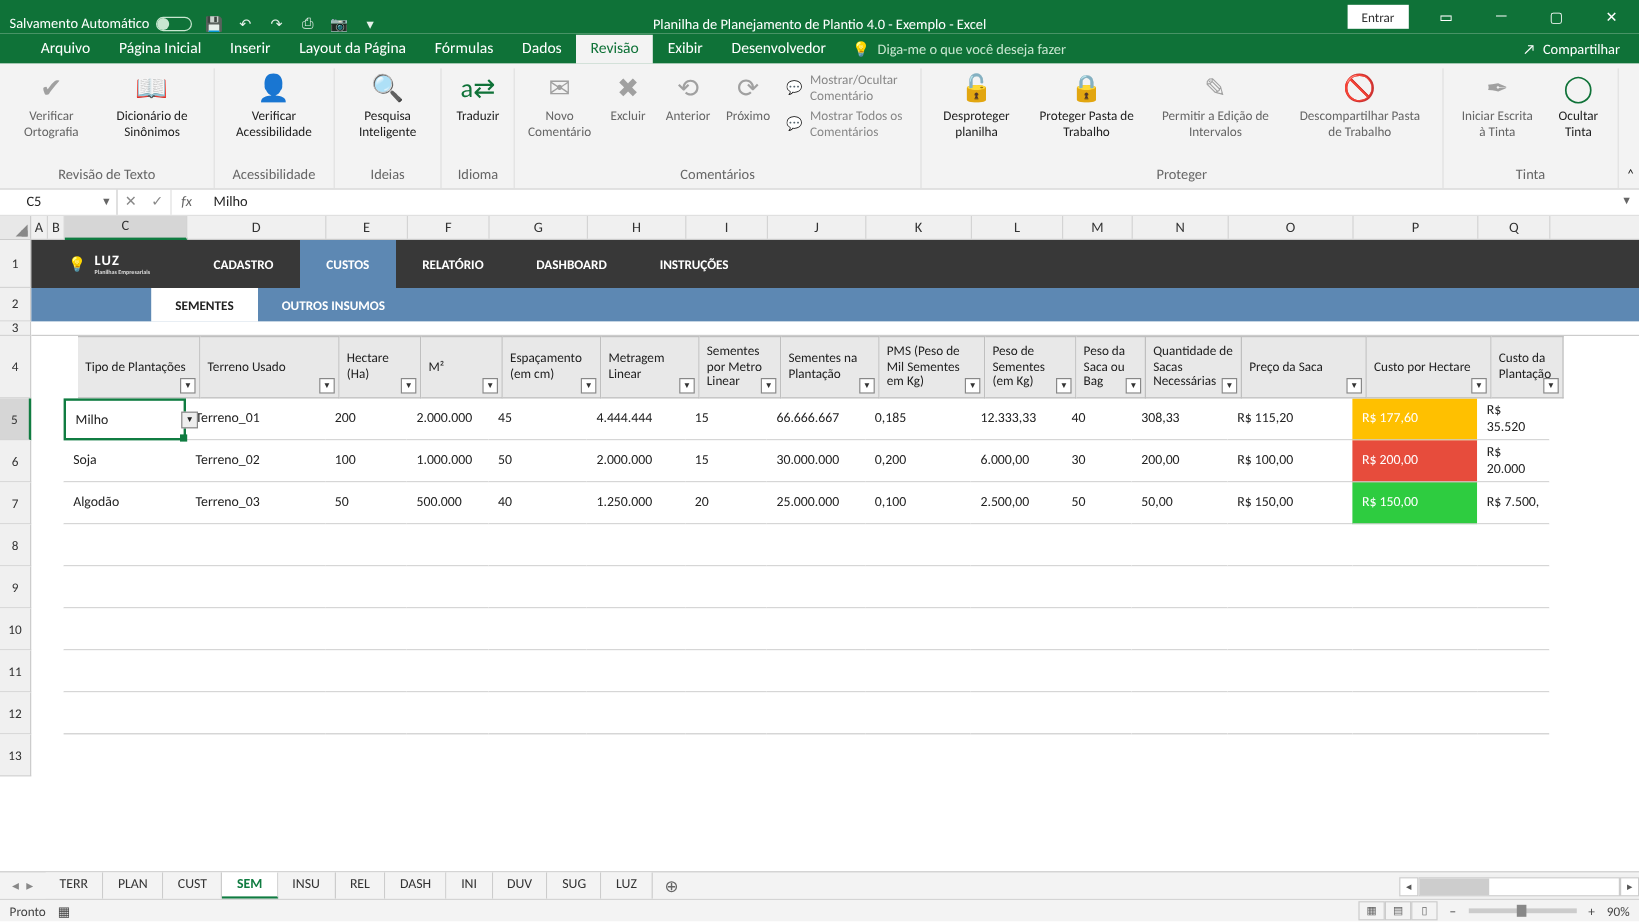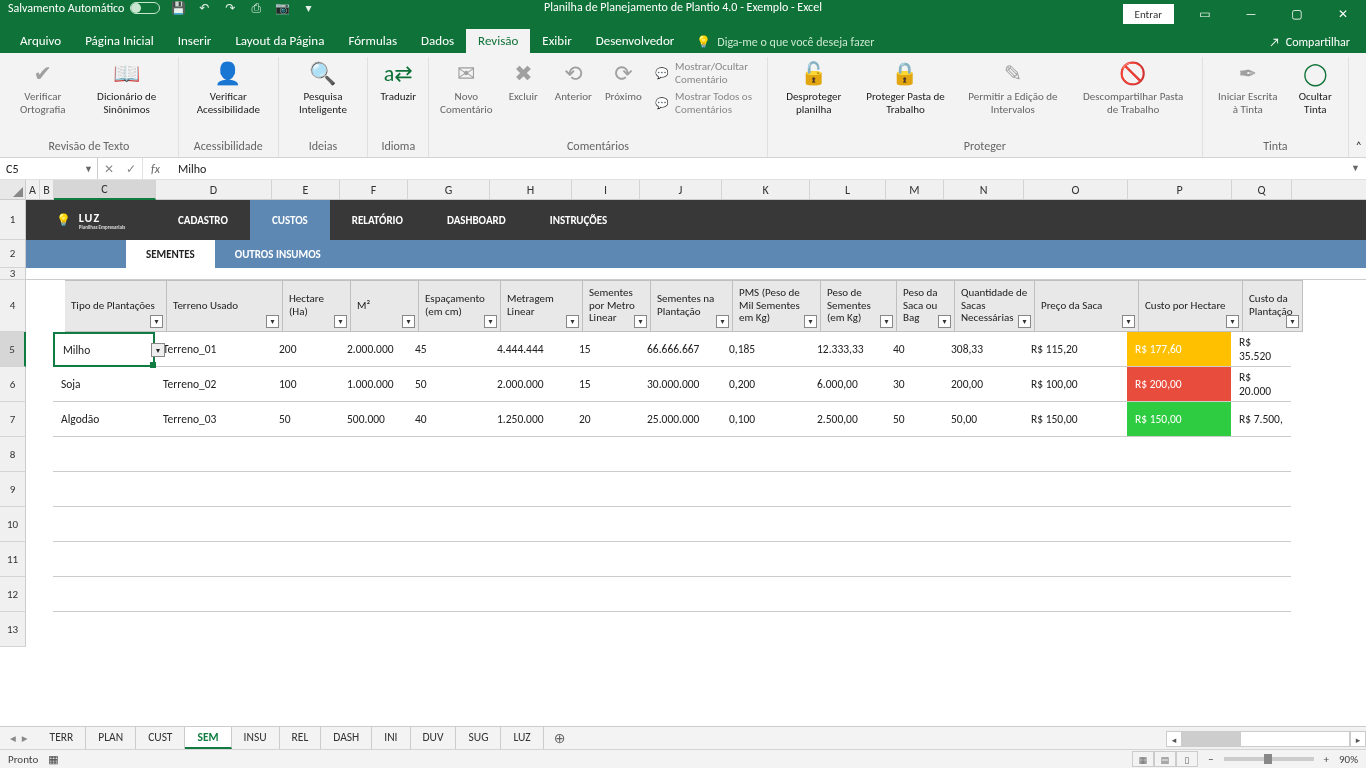--- a/index.html
+++ b/index.html
@@ -1,31 +1,31 @@
 <!DOCTYPE html>
 <html><head>
 <meta charset="utf-8">
 <style>
 * { margin:0; padding:0; box-sizing:border-box; font-family:"Segoe UI", Calibri, Arial, sans-serif; user-select:none; }
 body { background:#fff; width:1366px; height:768px; overflow:hidden; font-size:12px; color:#222; position:relative; }
 
 
-.titlebar { height:28px; background:#0f7238; display:flex; align-items:flex-start; color:#fff; font-size:12px; position:relative; }
+.titlebar { height:28px; background:#0f7238; display:flex; align-items:flex-end; color:#fff; font-size:12px; position:relative; }
 .titlebar .left-area { display:flex; align-items:center; gap:10px; padding-left:8px; }
 .autosave-toggle { display:flex; align-items:center; gap:6px; }
 .toggle-pill { width:30px; height:12px; border:1px solid #c8e6d0; border-radius:7px; position:relative; }
 .toggle-knob { position:absolute; width:10px; height:10px; border-radius:50%; background:#c8e6d0; left:0; top:0; }
 .qat-icon { width:16px; height:16px; display:flex; align-items:center; justify-content:center; color:#fff; opacity:.9; }
 .title-center { position:absolute; left:50%; transform:translateX(-50%); white-space:nowrap; }
 .titlebar .right-area { position:absolute; right:0; display:flex; align-items:center; height:100%; }
 .login-btn { background:#fff; color:#333; height:20px; padding:0 12px; font-size:11px; display:flex; align-items:center; margin-right:8px; }
 .win-btn { width:46px; height:28px; display:flex; align-items:center; justify-content:center; color:#fff; }
 
 
-.menubar { height:25px; background:#0f7238; display:flex; align-items:flex-end; padding-left:8px; color:#fff; font-size:13px; position:relative; }
+.menubar { height:25px; background:#0f7238; display:flex; align-items:flex-end; padding-left:22px; color:#fff; font-size:13px; position:relative; }
 .menu-tab { padding:4px 12px 5px; cursor:default; }
 .menu-tab.active { background:#f3f3f3; color:#0f7238; }
 .tellme { display:flex; align-items:center; gap:6px; padding:4px 10px; color:#c8e6d0; font-size:12px; }
 .share { position:absolute; right:12px; display:flex; align-items:center; gap:6px; font-size:12px; padding:4px; }
 
 
 .ribbon { height:105px; background:#f3f3f3; border-bottom:1px solid #d4d4d4; display:flex; align-items:stretch; padding-top:4px; position:relative; }
 .ribbon-group { display:flex; flex-direction:column; align-items:center; justify-content:space-between; padding:0 6px 2px; border-right:1px solid #e0e0e0; }
 .ribbon-group-content { display:flex; flex:1; align-items:flex-start; gap:2px; }
 .ribbon-group-label { font-size:12px; color:#666; padding-bottom:2px; }
@@ -33,21 +33,21 @@
 .rb-btn.enabled { color:#222; }
 .rb-icon { width:30px; height:30px; display:flex; align-items:center; justify-content:center; font-size:22px; color:#a0a0a0; }
 .rb-btn.enabled .rb-icon { color:#0f7238; }
 .rb-row { display:flex; flex-direction:column; gap:2px; padding:2px 4px; }
 .rb-row-item { display:flex; align-items:center; gap:6px; font-size:11px; color:#888; padding:1px 2px;}
 .rb-row-item .small-icon{width:16px;height:16px;display:flex;align-items:center;justify-content:center;}
 .ribbon-collapse{width:20px;height:100%;display:flex;align-items:flex-end;justify-content:flex-end;padding:4px;}
 
 
 .formula-row { height:22px; background:#fff; border-bottom:1px solid #e0e0e0; display:flex; align-items:center; font-size:12px; }
-.namebox { width:98px; border-right:1px solid #ccc; padding:0 6px; height:100%; display:flex; align-items:center; position:relative; }
+.namebox { width:98px; border-right:1px solid #ccc; padding:0 22px; height:100%; display:flex; align-items:center; position:relative; }
 .namebox .dd { position:absolute; right:4px; color:#666; font-size:9px;}
 .fx-btn { width:26px; text-align:center; color:#666; height:100%; display:flex; align-items:center; justify-content:center; border-left:1px solid #e0e0e0;}
 .fx-cancel,.fx-ok{width:22px;text-align:center;color:#888;height:100%;display:flex;align-items:center;justify-content:center;}
 .fx-input { flex:1; padding:0 10px; position:relative;}
 .fx-input .dd { position:absolute; right:6px; color:#666; font-size:9px;}
 
 
 .colhdr-row { height:20px; background:#f0f0f0; display:flex; border-bottom:1px solid #ccc; }
 .corner { width:26px; border-right:1px solid #ccc; background:#e8e8e8; position:relative;}
 .corner::after{content:"";position:absolute;right:2px;bottom:2px;border:5px solid transparent;border-right-color:#888;border-bottom-color:#888;}

